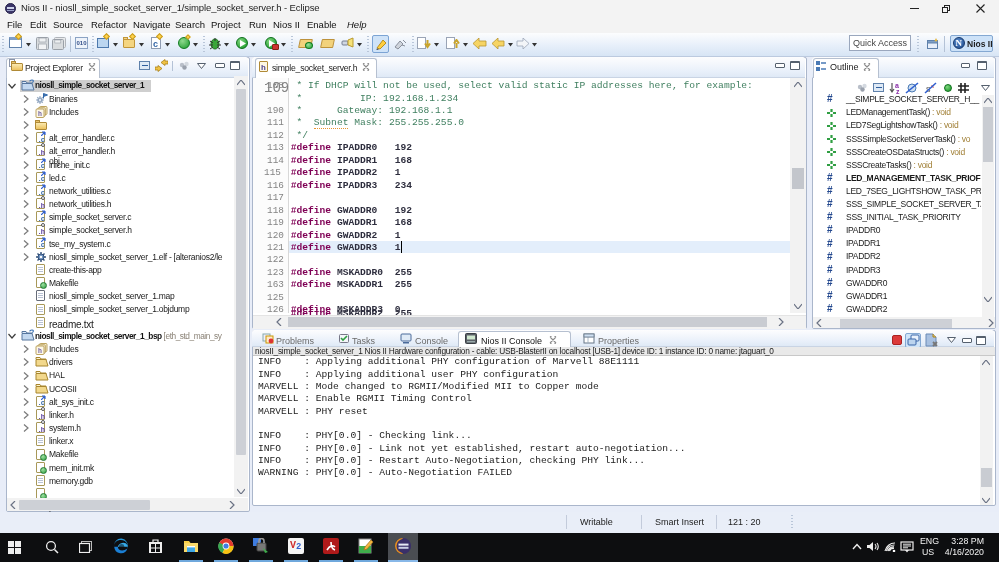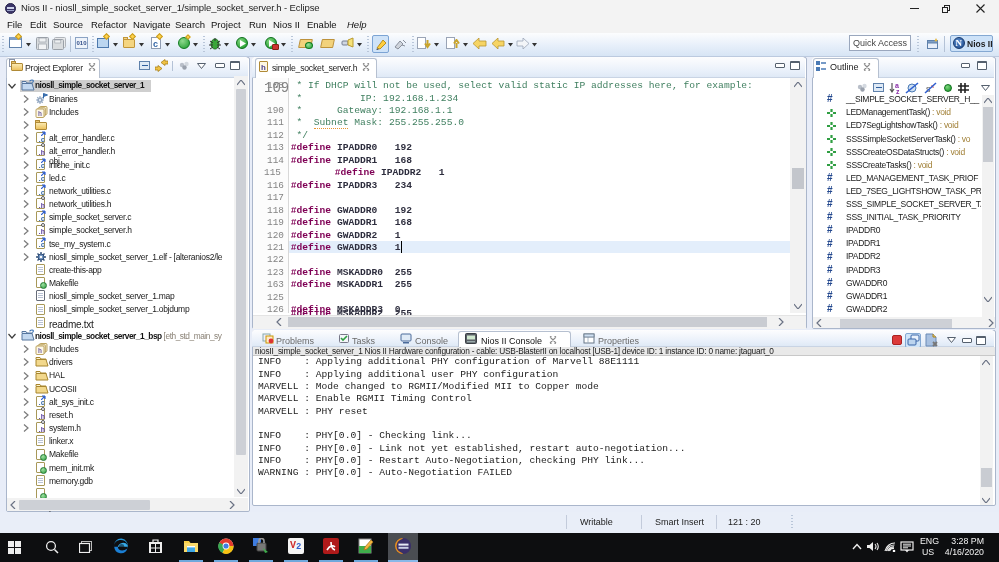--- a/index.html
+++ b/index.html
@@ -380,21 +380,21 @@
 <svg class="abs" style="left:41px;top:393.90999999999997px" width="6" height="6">
     <path d="M0 6 L4 2 M4 2 H1 M4 2 V5" stroke="#2f5fd0" stroke-width="1.2" fill="none"></path>
   </svg>
 <div class="abs" style="left:49px;top:396.7px;font-size:8.5px;color:#1a1a1a;letter-spacing:-0.28px;white-space:pre;">alt_sys_init.c</div>
 <svg class="abs" style="left:23px;top:411.09px" width="6" height="8">
     <path d="M1 0.5 L5 4 L1 7.5" stroke="#7a7a7a" stroke-width="1.2" fill="none"></path>
   </svg>
 <div class="abs" style="left:36px;top:409.09px;width:9px;height:11px;background:#fff;border:1px solid #a89858;border-radius:1px;"></div>
 <div class="abs mono" style="left:37.5px;top:412.59px;font-size:7px;font-weight:bold;color:#5a3f9e;letter-spacing:-1px;">.h</div>
 <div class="abs" style="left:41px;top:407.09px;width:4px;height:4px;border-radius:50%;background:#fff;border:1px solid #555;"></div>
-<div class="abs" style="left:49px;top:409.9px;font-size:8.5px;color:#1a1a1a;letter-spacing:-0.28px;white-space:pre;">reset.h</div>
+<div class="abs" style="left:49px;top:409.9px;font-size:8.5px;color:#1a1a1a;letter-spacing:-0.28px;white-space:pre;">linker.h</div>
 <svg class="abs" style="left:23px;top:424.27px" width="6" height="8">
     <path d="M1 0.5 L5 4 L1 7.5" stroke="#7a7a7a" stroke-width="1.2" fill="none"></path>
   </svg>
 <div class="abs" style="left:36px;top:422.27px;width:9px;height:11px;background:#fff;border:1px solid #a89858;border-radius:1px;"></div>
 <div class="abs mono" style="left:37.5px;top:425.77px;font-size:7px;font-weight:bold;color:#5a3f9e;letter-spacing:-1px;">.h</div>
 <div class="abs" style="left:41px;top:420.27px;width:4px;height:4px;border-radius:50%;background:#fff;border:1px solid #555;"></div>
 <div class="abs" style="left:49px;top:423.1px;font-size:8.5px;color:#1a1a1a;letter-spacing:-0.28px;white-space:pre;">system.h</div>
 <div class="abs" style="left:36px;top:435.45px;width:9px;height:11px;background:#fff;border:1px solid #a89858;border-radius:1px;"></div>
 <div class="abs" style="left:38px;top:438.45px;width:5px;height:1px;background:#b9c2d4;box-shadow:0 2px 0 #b9c2d4,0 4px 0 #b9c2d4;"></div>
 <div class="abs" style="left:49px;top:436.2px;font-size:8.5px;color:#1a1a1a;letter-spacing:-0.28px;white-space:pre;">linker.x</div>
@@ -450,21 +450,21 @@
 <div class="abs mono" style="left:290.7px;top:105.00px;font-size:9.63px;line-height:11px;white-space:pre;"><span style="color:#3f7f5f;">&nbsp;*&nbsp;&nbsp;&nbsp;&nbsp;&nbsp;&nbsp;Gateway:&nbsp;192.168.1.1</span></div>
 <div class="abs mono" style="left:264px;top:117.45px;width:20px;text-align:right;font-size:9.4px;color:#838383;">111</div>
 <div class="abs mono" style="left:290.7px;top:117.45px;font-size:9.63px;line-height:11px;white-space:pre;"><span style="color:#3f7f5f;">&nbsp;*&nbsp;&nbsp;</span><span style="color:#3f7f5f;border-bottom:1.5px dotted #e8952e;">Subnet</span><span style="color:#3f7f5f;">&nbsp;Mask:&nbsp;255.255.255.0</span></div>
 <div class="abs mono" style="left:264px;top:129.90px;width:20px;text-align:right;font-size:9.4px;color:#838383;">112</div>
 <div class="abs mono" style="left:290.7px;top:129.90px;font-size:9.63px;line-height:11px;white-space:pre;"><span style="color:#3f7f5f;">&nbsp;*/</span></div>
 <div class="abs mono" style="left:264px;top:142.35px;width:20px;text-align:right;font-size:9.4px;color:#838383;">113</div>
 <div class="abs mono" style="left:290.7px;top:142.35px;font-size:9.63px;line-height:11px;white-space:pre;"><span style="color:#7f0055;font-weight:bold;">#define</span><span style="color:#2e2e3e;font-weight:bold;">&nbsp;IPADDR0&nbsp;&nbsp;&nbsp;192</span></div>
 <div class="abs mono" style="left:264px;top:154.80px;width:20px;text-align:right;font-size:9.4px;color:#838383;">114</div>
 <div class="abs mono" style="left:290.7px;top:154.80px;font-size:9.63px;line-height:11px;white-space:pre;"><span style="color:#7f0055;font-weight:bold;">#define</span><span style="color:#2e2e3e;font-weight:bold;">&nbsp;IPADDR1&nbsp;&nbsp;&nbsp;168</span></div>
 <div class="abs mono" style="left:264px;top:167.25px;width:20px;text-align:left;font-size:9.4px;color:#838383;">115</div>
-<div class="abs mono" style="left:290.7px;top:167.25px;font-size:9.63px;line-height:11px;white-space:pre;margin-left:44px;"><span style="color:#7f0055;font-weight:bold;">#define</span><span style="color:#2e2e3e;font-weight:bold;">&nbsp;IPADDR2&nbsp;&nbsp;&nbsp;1</span></div>
+<div class="abs mono" style="left:290.7px;top:167.25px;font-size:9.63px;line-height:11px;white-space:pre;"><span style="color:#7f0055;font-weight:bold;">#define</span><span style="color:#2e2e3e;font-weight:bold;">&nbsp;IPADDR2&nbsp;&nbsp;&nbsp;1</span></div>
 <div class="abs mono" style="left:264px;top:179.70px;width:20px;text-align:right;font-size:9.4px;color:#838383;">116</div>
 <div class="abs mono" style="left:290.7px;top:179.70px;font-size:9.63px;line-height:11px;white-space:pre;"><span style="color:#7f0055;font-weight:bold;">#define</span><span style="color:#2e2e3e;font-weight:bold;">&nbsp;IPADDR3&nbsp;&nbsp;&nbsp;234</span></div>
 <div class="abs mono" style="left:264px;top:192.15px;width:20px;text-align:right;font-size:9.4px;color:#838383;">117</div>
 <div class="abs mono" style="left:264px;top:204.60px;width:20px;text-align:right;font-size:9.4px;color:#838383;">118</div>
 <div class="abs mono" style="left:290.7px;top:204.60px;font-size:9.63px;line-height:11px;white-space:pre;"><span style="color:#7f0055;font-weight:bold;">#define</span><span style="color:#2e2e3e;font-weight:bold;">&nbsp;GWADDR0&nbsp;&nbsp;&nbsp;192</span></div>
 <div class="abs mono" style="left:264px;top:217.05px;width:20px;text-align:right;font-size:9.4px;color:#838383;">119</div>
 <div class="abs mono" style="left:290.7px;top:217.05px;font-size:9.63px;line-height:11px;white-space:pre;"><span style="color:#7f0055;font-weight:bold;">#define</span><span style="color:#2e2e3e;font-weight:bold;">&nbsp;GWADDR1&nbsp;&nbsp;&nbsp;168</span></div>
 <div class="abs mono" style="left:264px;top:229.50px;width:20px;text-align:right;font-size:9.4px;color:#838383;">120</div>
 <div class="abs mono" style="left:290.7px;top:229.50px;font-size:9.63px;line-height:11px;white-space:pre;"><span style="color:#7f0055;font-weight:bold;">#define</span><span style="color:#2e2e3e;font-weight:bold;">&nbsp;GWADDR2&nbsp;&nbsp;&nbsp;1</span></div>
 <div class="abs mono" style="left:264px;top:241.95px;width:20px;text-align:right;font-size:9.4px;color:#838383;">121</div>
@@ -554,21 +554,21 @@
 <div class="abs" style="left:33px;top:39.5px;font-size:8.5px;color:#1a1a1a;letter-spacing:-0.28px;white-space:pre;">SSSSimpleSocketServerTask()<span style="color:#a07f35"> : vo</span></div>
 <svg class="abs" style="left:13px;top:52.8px" width="11" height="10">
       <path d="M5.5 1 v3 M5.5 6 v3 M1 5 h3 M7 5 h3" stroke="#2f9e42" stroke-width="2.2" fill="none"></path>
     </svg>
 <div class="abs" style="left:33px;top:52.6px;font-size:8.5px;color:#1a1a1a;letter-spacing:-0.28px;white-space:pre;">SSSCreateOSDataStructs()<span style="color:#a07f35"> : void</span></div>
 <svg class="abs" style="left:13px;top:65.9px" width="11" height="10">
       <path d="M5.5 1 v3 M5.5 6 v3 M1 5 h3 M7 5 h3" stroke="#2f9e42" stroke-width="2.2" fill="none"></path>
     </svg>
 <div class="abs" style="left:33px;top:65.7px;font-size:8.5px;color:#1a1a1a;letter-spacing:-0.28px;white-space:pre;">SSSCreateTasks()<span style="color:#a07f35"> : void</span></div>
 <div class="abs" style="left:14px;top:78.0px;font-size:10px;font-weight:bold;color:#23488e;">#</div>
-<div class="abs" style="left:33px;top:78.8px;font-size:8.5px;color:#1a1a1a;letter-spacing:-0.28px;white-space:pre;">LED_MANAGEMENT_TASK_PRIOF</div>
+<div class="abs" style="left:33px;top:78.8px;font-size:8.5px;color:#1a1a1a;letter-spacing:-0.28px;white-space:pre;font-weight:bold;">LED_MANAGEMENT_TASK_PRIOF</div>
 <div class="abs" style="left:14px;top:91.1px;font-size:10px;font-weight:bold;color:#23488e;">#</div>
 <div class="abs" style="left:33px;top:91.9px;font-size:8.5px;color:#1a1a1a;letter-spacing:-0.28px;white-space:pre;">LED_7SEG_LIGHTSHOW_TASK_PR</div>
 <div class="abs" style="left:14px;top:104.2px;font-size:10px;font-weight:bold;color:#23488e;">#</div>
 <div class="abs" style="left:33px;top:105.0px;font-size:8.5px;color:#1a1a1a;letter-spacing:-0.28px;white-space:pre;">SSS_SIMPLE_SOCKET_SERVER_TA</div>
 <div class="abs" style="left:14px;top:117.3px;font-size:10px;font-weight:bold;color:#23488e;">#</div>
 <div class="abs" style="left:33px;top:118.1px;font-size:8.5px;color:#1a1a1a;letter-spacing:-0.28px;white-space:pre;">SSS_INITIAL_TASK_PRIORITY</div>
 <div class="abs" style="left:14px;top:130.4px;font-size:10px;font-weight:bold;color:#23488e;">#</div>
 <div class="abs" style="left:33px;top:131.2px;font-size:8.5px;color:#1a1a1a;letter-spacing:-0.28px;white-space:pre;">IPADDR0</div>
 <div class="abs" style="left:14px;top:143.5px;font-size:10px;font-weight:bold;color:#23488e;">#</div>
 <div class="abs" style="left:33px;top:144.3px;font-size:8.5px;color:#1a1a1a;letter-spacing:-0.28px;white-space:pre;">IPADDR1</div>

